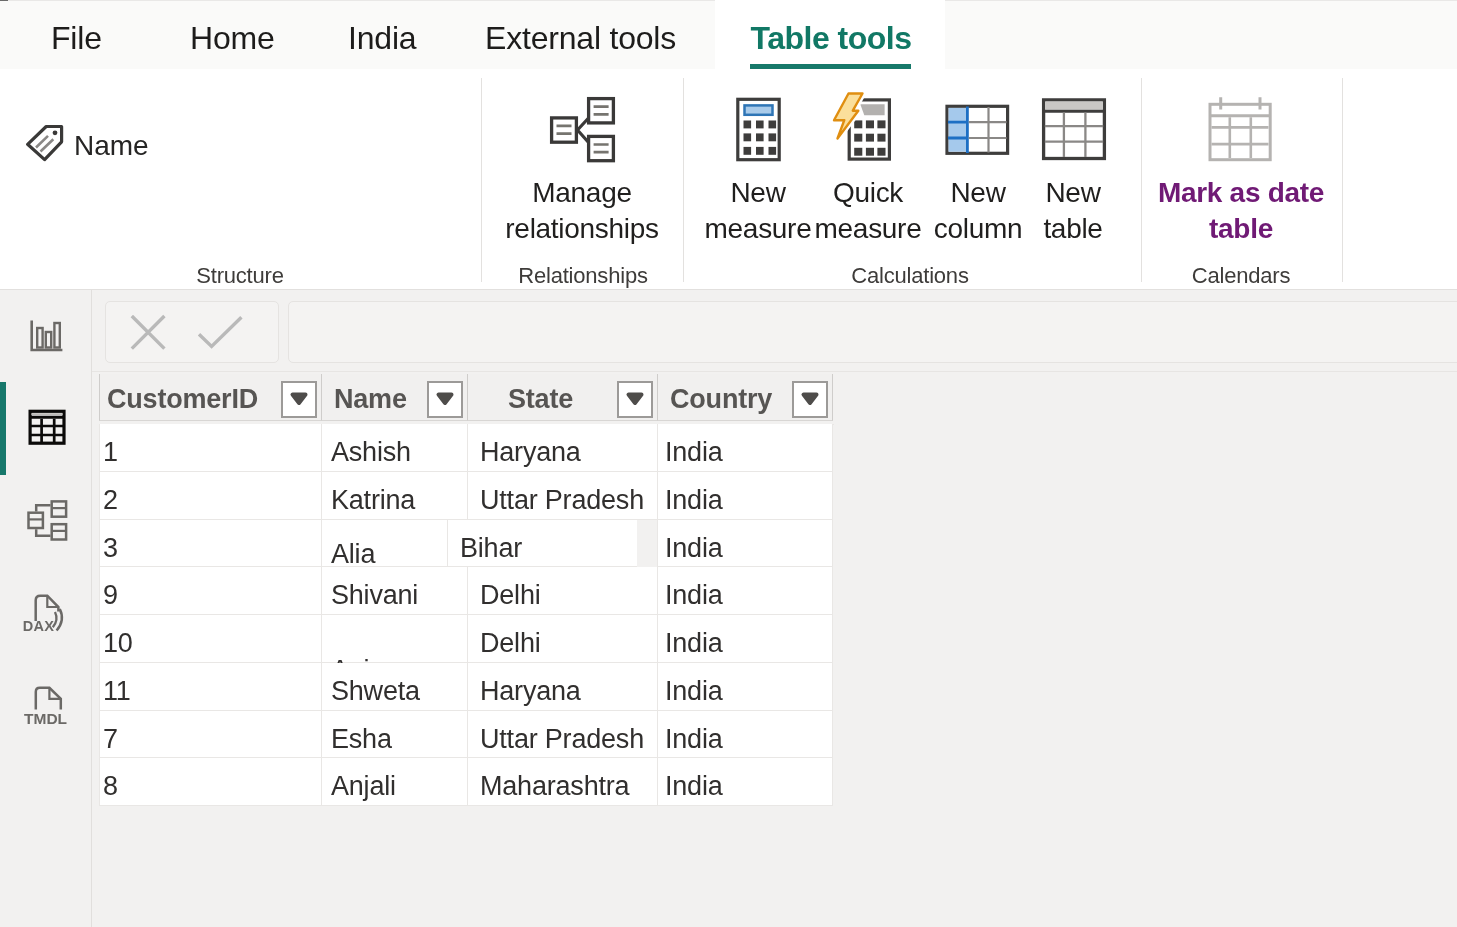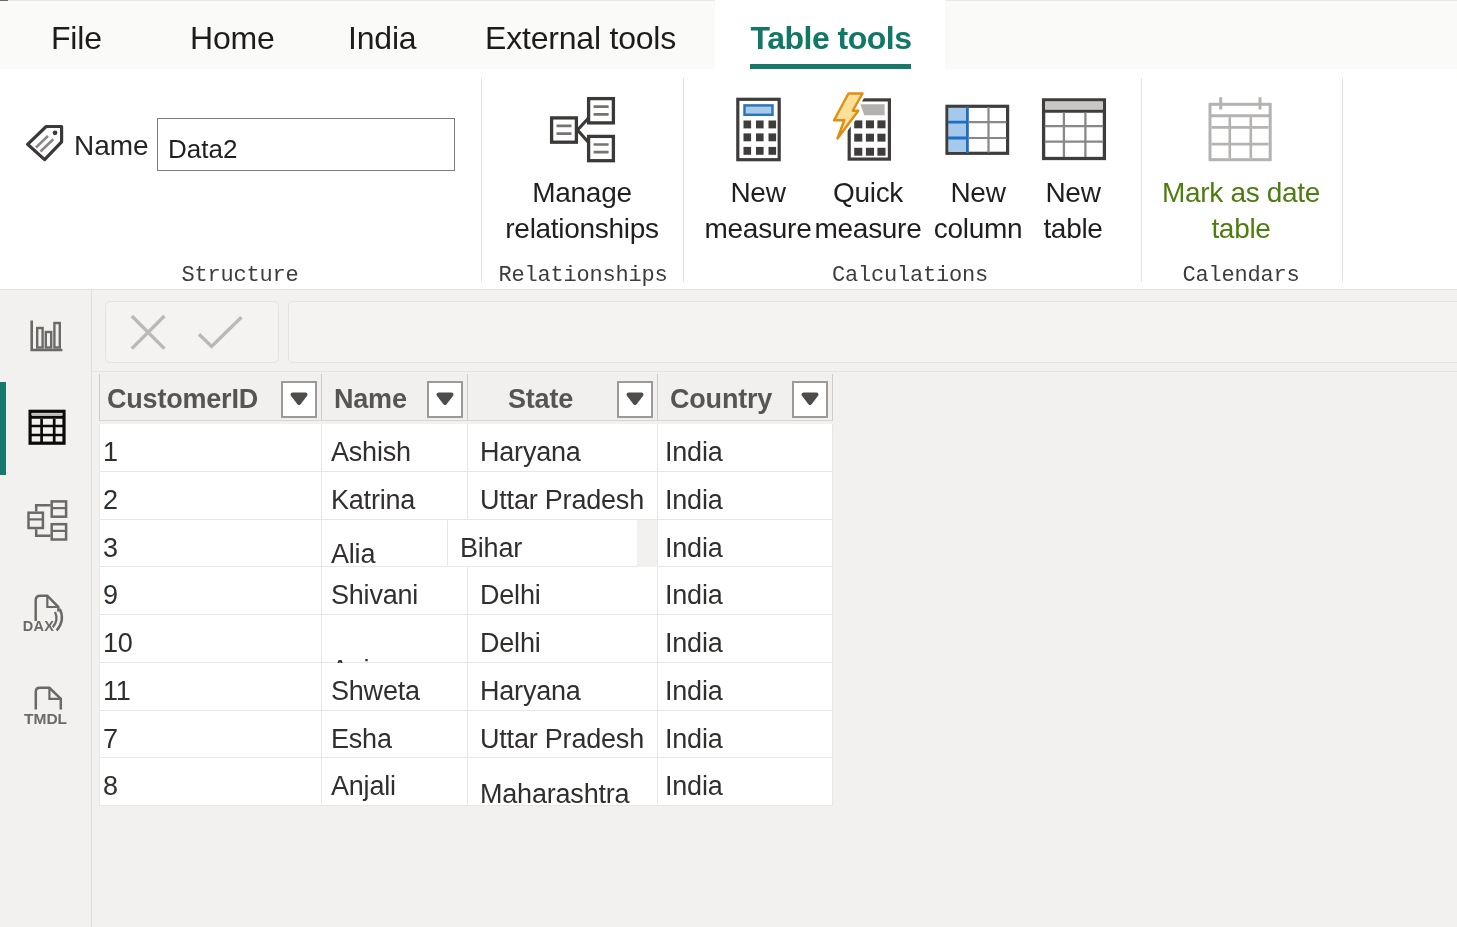--- a/index.html
+++ b/index.html
@@ -8,23 +8,23 @@
   #app{position:absolute;top:0;left:0;width:1457px;height:927px;}
   .abs{position:absolute;}
   #menubar{top:0;left:0;width:1457px;height:69px;background:#fafaf9;}
   #activetab{top:0;left:715px;width:230px;height:69px;background:#ffffff;}
   .menuitem{top:0;height:69px;line-height:76px;font-size:32px;color:#1d1c1b;letter-spacing:-0.2px;}
   #tabletools{top:0;left:750px;width:162px;height:69px;line-height:76px;
       font-size:32px;font-weight:bold;color:#117865;text-align:center;letter-spacing:-0.5px;}
   #greenline{top:64px;left:750px;width:161px;height:6px;background:#17796a;}
   #ribbon{top:69px;left:0;width:1457px;height:220px;background:#ffffff;border-bottom:1px solid #e2e0de;}
   .gsep{top:9px;width:1px;height:204px;background:#e3e1df;}
-  .glabel{top:194px;font-size:22px;color:#3e3c3a;text-align:center;letter-spacing:-0.2px;font-family:Liberation Mono, monospace;}
+  .glabel{top:194px;font-size:22px;color:#3e3c3a;text-align:center;letter-spacing:-0.2px;}
   .blabel{font-size:28px;color:#201f1e;text-align:center;white-space:nowrap;letter-spacing:-0.3px;}
-  .blabel.dis{color:#4d7c0f;}
+  .blabel.dis{color:#701a75;font-weight:bold;}
   #namelabel{top:61px;left:74px;font-size:28px;color:#262524;}
   #namebox{top:49px;left:157px;width:296px;height:51px;background:#fff;border:1px solid #7e7c7a;}
   #namebox span{position:absolute;left:10px;top:15px;font-size:26px;color:#201f1e;}
   #content{top:290px;left:0;width:1457px;height:637px;background:#f2f1f0;}
   #sidebarline{top:0;left:91px;width:1px;height:637px;background:#e1dfdd;}
   #selbar{top:92px;left:0;width:6px;height:93px;background:#17786b;}
   .fbox{top:11px;height:60px;background:#f4f3f2;border:1px solid #e5e3e1;border-radius:5px;}
   #gridline{top:81px;left:92px;width:1365px;height:1px;background:#e7e5e3;}
   #tbl{top:84px;left:99px;width:736px;height:723px;}
   .hrow{position:absolute;top:0;height:47px;background:#f1f0ef;border-bottom:1px solid #d8d6d4;
@@ -51,23 +51,20 @@
     <div class="abs" id="tabletools">Table tools</div>
     <div class="abs" id="greenline"></div>
   </div>
 
   <div class="abs" id="ribbon">
     <div class="abs gsep" style="left:481px;"></div>
     <div class="abs gsep" style="left:683px;"></div>
     <div class="abs gsep" style="left:1141px;"></div>
     <div class="abs gsep" style="left:1342px;"></div>
     <div class="abs" id="namelabel">Name</div>
-    <div class="abs" id="namebox">
-        <span>Data2</span>
-      </div>
     <div class="abs glabel" style="left:140px;width:200px;">Structure</div>
     <div class="abs blabel" style="left:482px;width:200px;top:108px;">Manage</div>
     <div class="abs blabel" style="left:482px;width:200px;top:144px;">relationships</div>
     <div class="abs glabel" style="left:483px;width:200px;">Relationships</div>
     <div class="abs blabel" style="left:676px;width:164px;top:108px;">New</div>
     <div class="abs blabel" style="left:676px;width:164px;top:144px;">measure</div>
     <div class="abs blabel" style="left:786px;width:164px;top:108px;">Quick</div>
     <div class="abs blabel" style="left:786px;width:164px;top:144px;">measure</div>
     <div class="abs blabel" style="left:896px;width:164px;top:108px;">New</div>
     <div class="abs blabel" style="left:896px;width:164px;top:144px;">column</div>
@@ -203,21 +200,21 @@
 <div class="drow" style="left:558px;top:336.5px;width:176px;border-right:1px solid #e9e7e5;">
           <span class="dtext" style="left:7px;">India</span>
         </div>
 <div class="drow" style="left:0px;top:384.25px;width:222px;">
           <span class="dtext" style="left:3px;">8</span>
         </div>
 <div class="drow" style="left:222px;top:384.25px;width:146px;">
           <span class="dtext" style="left:9px;">Anjali</span>
         </div>
 <div class="drow" style="left:368px;top:384.25px;width:190px;">
-          <span class="dtext" style="left:12px;margin-top:8px;">Maharashtra</span>
+          <span class="dtext" style="left:12px;">Maharashtra</span>
         </div>
 <div class="drow" style="left:558px;top:384.25px;width:176px;border-right:1px solid #e9e7e5;">
           <span class="dtext" style="left:7px;">India</span>
         </div>
     </div>
   </div>
   <svg class="abs" style="left:24px;top:122px;" width="44" height="44" viewBox="24 122 44 44">
       <path d="M46.2 126.5 L61.6 126.5 L61.6 141.8 L44.6 159.6 L27.6 144.3 Z" fill="none" stroke="#3a3938" stroke-width="3.2" stroke-linejoin="round"></path>
       <circle cx="55" cy="132.8" r="2.4" fill="#3a3938"></circle>
       <path d="M36 147.5 L48 135.9 M40.5 151.5 L53.3 139.3" stroke="#8a8886" stroke-width="2.6" fill="none"></path>

